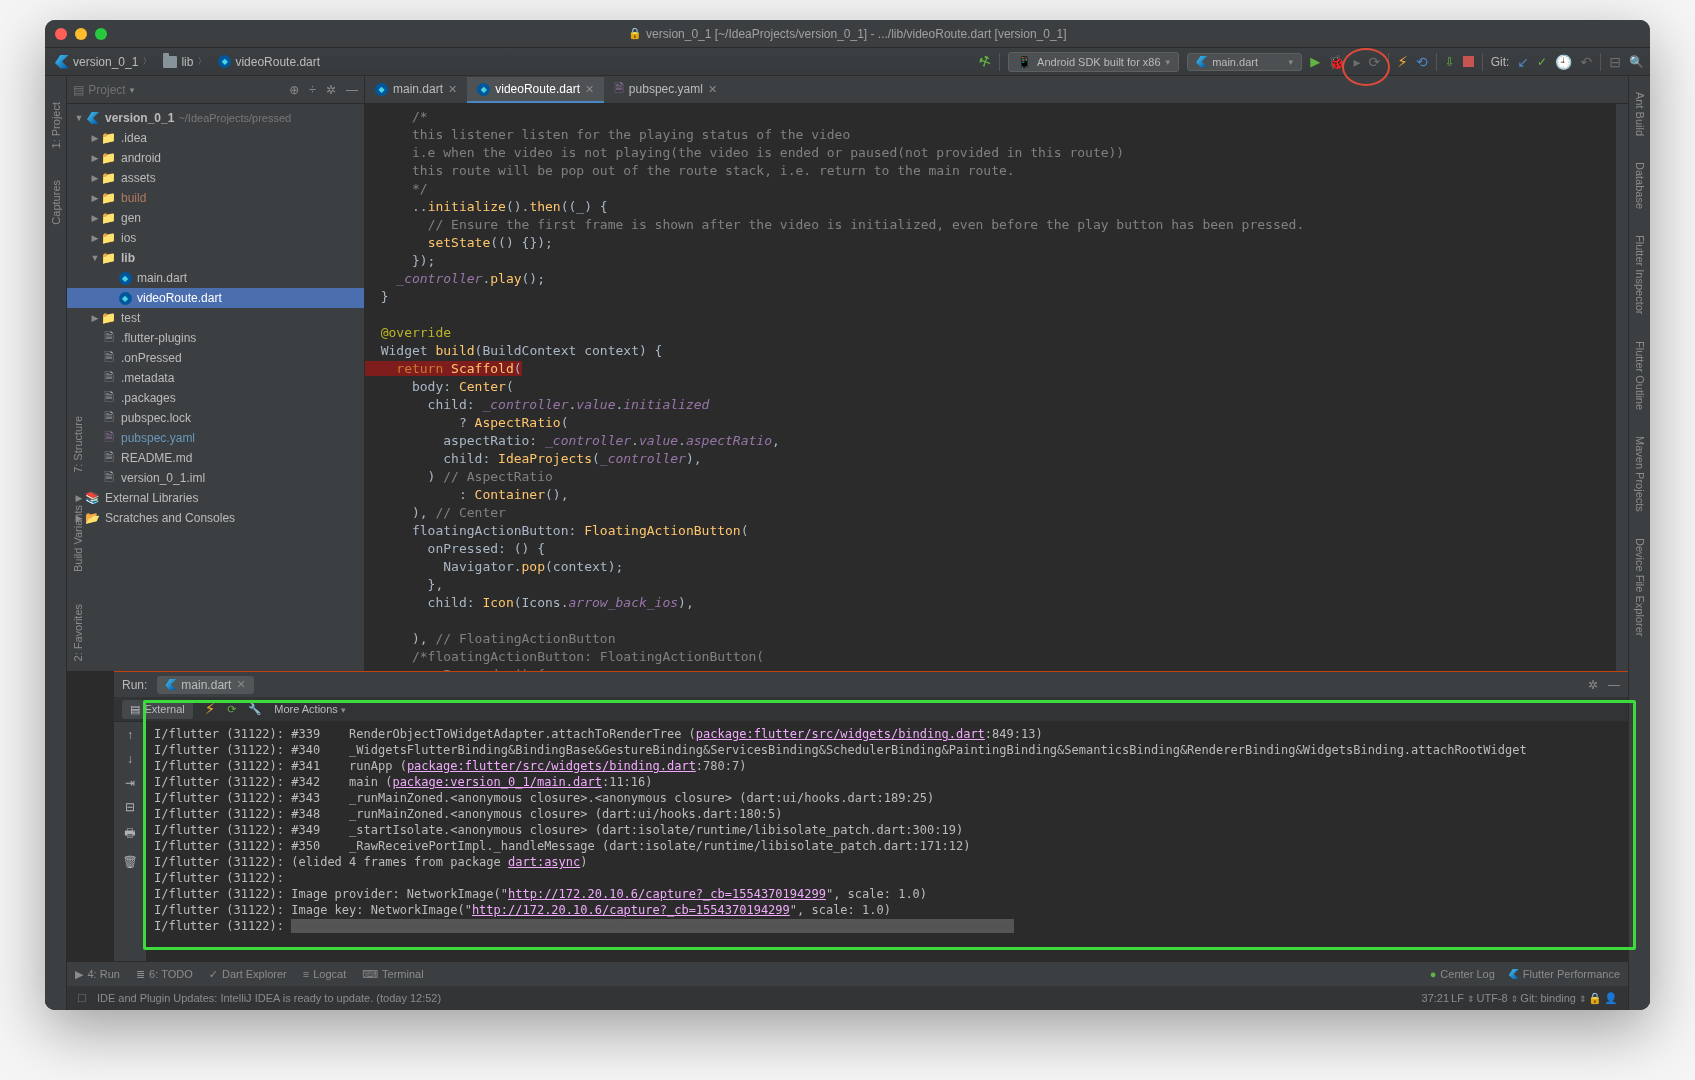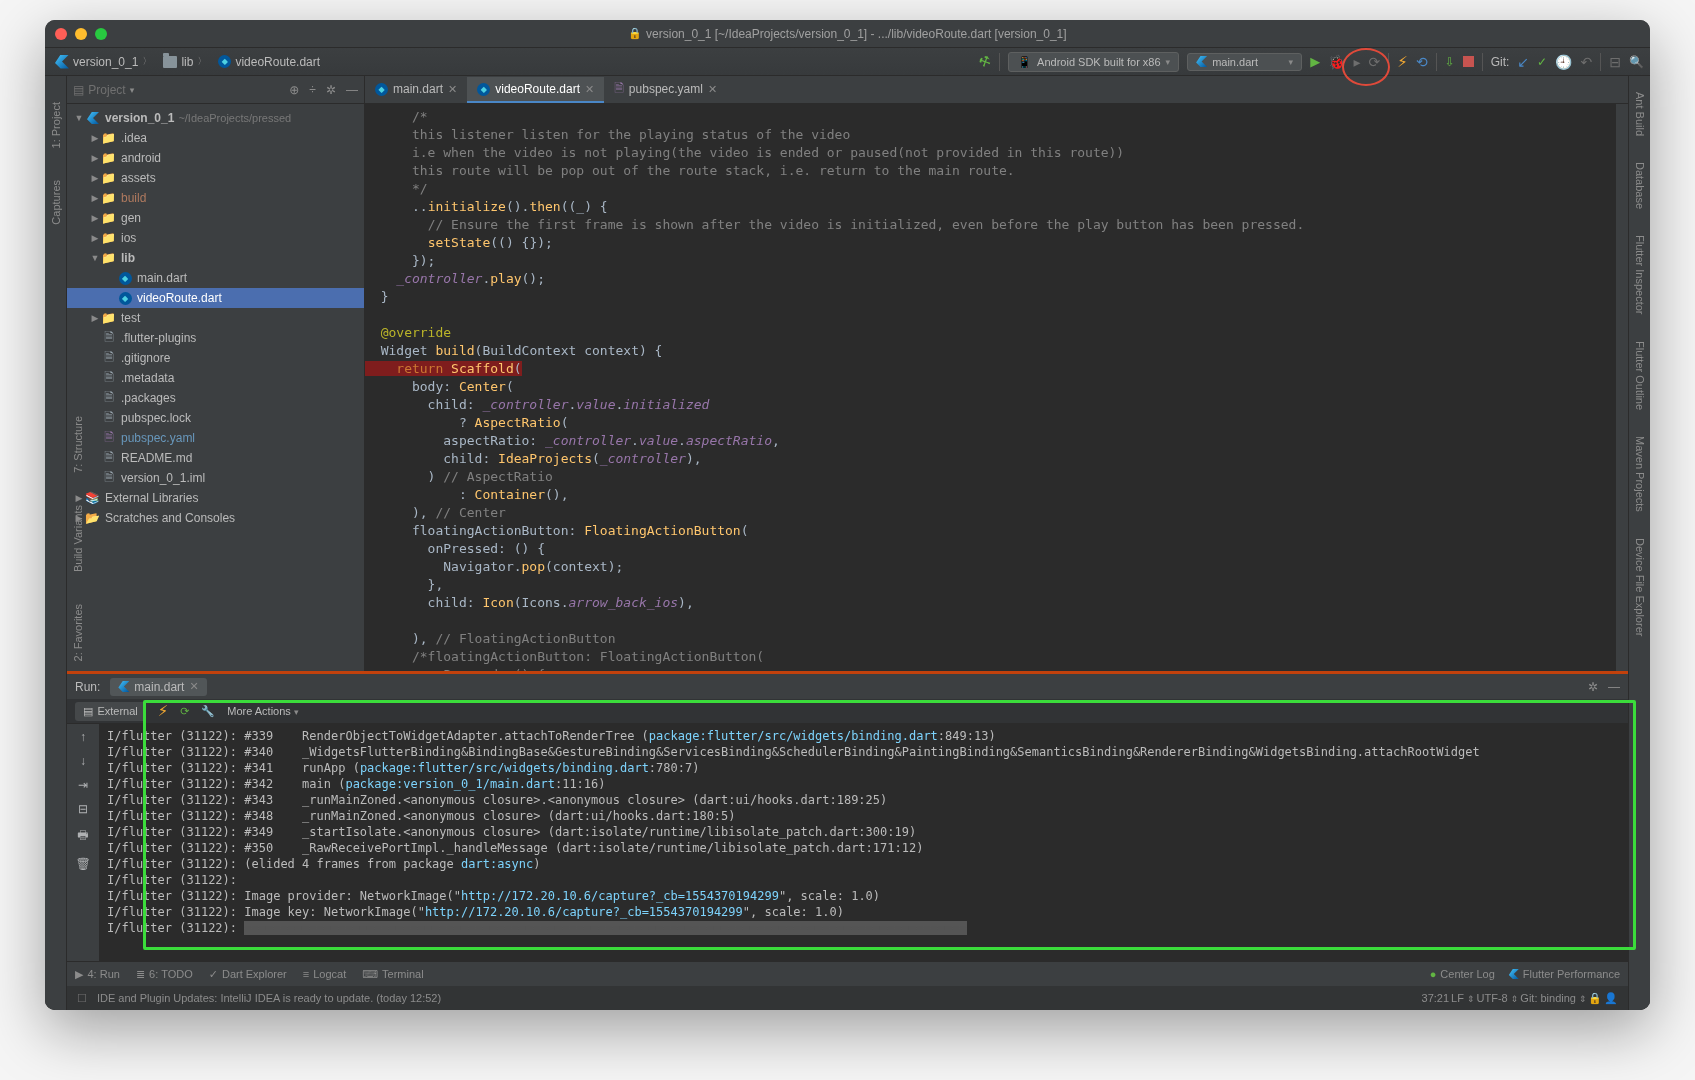--- a/index.html
+++ b/index.html
@@ -57,29 +57,29 @@
 .tabs-bar { height:28px; background:#3c3f41; border-bottom:1px solid #2b2b2b; display:flex; align-items:flex-end;}
 .ed-tab { height:26px; padding:0 10px; display:flex; align-items:center; gap:5px; color:#bbb; font-size:12px; cursor:pointer; border-bottom:2px solid transparent;}
 .ed-tab.active { background:#4e5254; border-bottom:2px solid #4a87c7; color:#fff;}
 .tab-close{color:#8a8a8a;font-size:11px;}
 .code-view { flex:1; display:flex; overflow:hidden;}
 .gutter { width:56px; background:#313335; text-align:right; padding:4px 8px 4px 0; color:#606366; font-size:12px; line-height:18px;}
 .gutter .bp{color:#4a88c7;}
 .code { flex:1; padding:4px 0; color:#a9b7c6; font-size:13px; line-height:18px; white-space:pre; overflow:hidden;}
 .code .c{color:#808080;}.code .k{color:#cc7832;}.code .m{color:#ffc66d;}.code .p{color:#9876aa;font-style:italic;}.code .a{color:#bbb529;}.code .cursor-line{background:#7f1d1d;}
 .editor-scroll{width:12px;background:#3c3f41;}
-.run-panel { height:290px; background:#2b2b2b; border-top:3px solid #c2410c; display:flex; flex-direction:column;}
+.run-panel { height:290px; background:#2b2b2b; border-top:1px solid #c2410c; display:flex; flex-direction:column;margin-left:47px;}
 .run-header { height:25px; background:#3c3f41; display:flex; align-items:center; padding:0 8px; gap:10px; color:#bbb; font-size:12px;}
 .run-tabs { height:25px; display:flex; align-items:center; padding:0 8px; gap:12px; background:#313335; color:#bbb; font-size:11px; border-bottom:1px solid #2b2b2b;}
 .console-tab{background:#45484a;padding:3px 8px;border-radius:3px;display:flex;align-items:center;gap:4px;}
 .green-box{position:absolute; left:98px; right:14px; top:680px; height:250px; border:3px solid #3bdc3b; pointer-events:none; border-radius:2px;}
 .console-body { flex:1; display:flex; overflow:hidden;}
 .console-gutter{width:32px;background:#3c3f41;display:flex;flex-direction:column;align-items:center;padding-top:6px;gap:10px;color:#afb1b3;}
 .console-text{flex:1;padding:4px 8px;color:#bbb;font-size:12px;line-height:16px;white-space:pre;overflow:hidden;}
-.console-text a{color:#7dd3fc;}
+.console-text a{color:#f0abfc;text-decoration:underline;}
 .bottom-tabs { height:25px; background:#3c3f41; border-top:1px solid #2b2b2b; display:flex; align-items:center; padding:0 8px; gap:16px; color:#8c8c8c; font-size:11px;}
 .bottom-tabs .bt{display:flex;align-items:center;gap:4px;cursor:pointer;}
 .bottom-tabs .right{margin-left:auto;display:flex;gap:14px;}
 .status-bar { height:24px; background:#323435; display:flex; align-items:center; padding:0 10px; color:#8c8c8c; font-size:11px; gap:10px;}
 .status-bar .right{margin-left:auto;display:flex;gap:2px;align-items:center;}
 .chev{font-size:9px;color:#8a8a8a;}
 .hammer{display:inline-block;transform:rotate(-25deg);font-size:13px;}
 </style>
 </head>
 <body>
@@ -234,21 +234,21 @@
                 <span>test</span>
               </div>
             <div class="tree-row pad2">
                 <span class="arr"></span>
                 <span class="ico file-ico">🗎</span>
                 <span>.flutter-plugins</span>
               </div>
             <div class="tree-row pad2">
                 <span class="arr"></span>
                 <span class="ico file-ico">🗎</span>
-                <span>.gitignore</span>
+                <span>.onPressed</span>
               </div>
             <div class="tree-row pad2">
                 <span class="arr"></span>
                 <span class="ico file-ico">🗎</span>
                 <span>.metadata</span>
               </div>
             <div class="tree-row pad2">
                 <span class="arr"></span>
                 <span class="ico file-ico">🗎</span>
                 <span>.packages</span>

